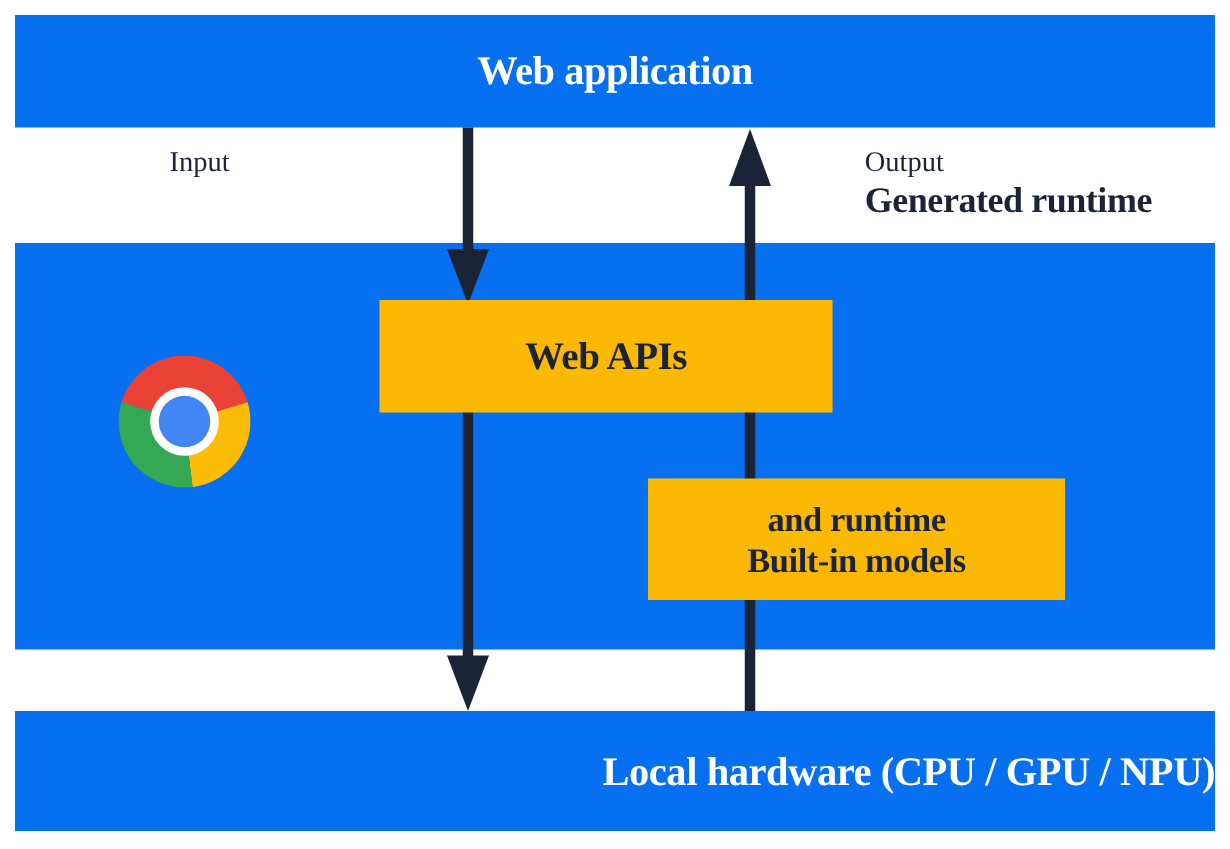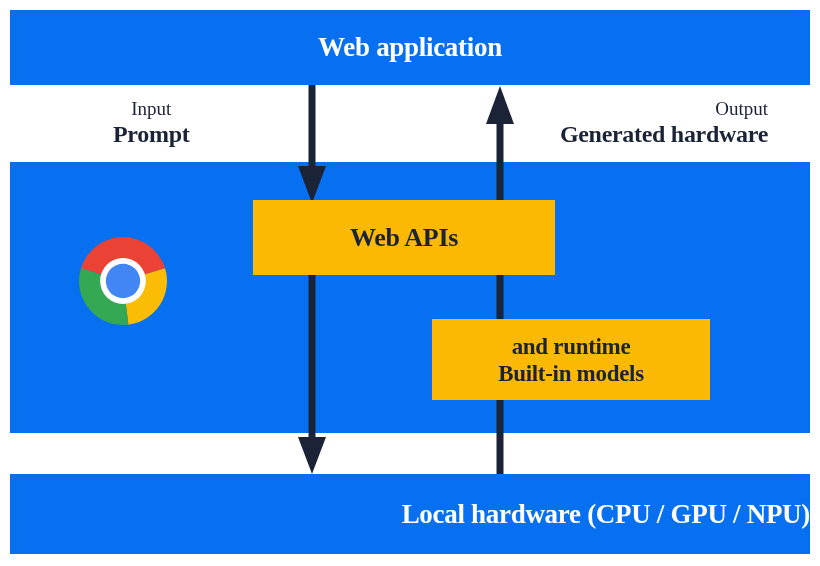--- a/index.html
+++ b/index.html
@@ -27,21 +27,21 @@
     display:flex;align-items:center;justify-content:center;
     z-index:1;
   }
   .bar.top{top:10px;height:75px;}
   .bar.bottom{top:474px;height:80px;justify-content:flex-end;}
   .bar-label{
     color:#fff;font-size:27px;font-weight:bold;letter-spacing:-0.3px;
   }
   .io-block{position:absolute;top:97px;z-index:1;}
   .io-block.left{left:113px;text-align:center;}
-  .io-block.right{right:52px;text-align:right;}
+  .io-block.right{right:52px;}
   .io-title{font-size:19px;font-weight:400;line-height:23px;color:var(--ink);}
   .io-value{font-size:24px;font-weight:bold;line-height:28px;letter-spacing:-0.3px;color:var(--ink);}
   .mid-panel{
     position:absolute;left:10px;top:162px;width:800px;height:271px;
     background:var(--blue);z-index:1;
   }
   .arrows{
     position:absolute;left:0;top:0;width:820px;height:566px;
     z-index:2;pointer-events:none;
   }
@@ -66,25 +66,24 @@
 <body>
 
 <div class="canvas">
 
   <div class="bar top">
     <span class="bar-label">Web application</span>
   </div>
 
   <div class="io-block left">
     <div class="io-title">Input</div>
-    <div class="io-value">Prompt</div>
   </div>
   <div class="io-block right">
     <div class="io-title">Output</div>
-    <div class="io-value">Generated hardware</div>
+    <div class="io-value">Generated runtime</div>
   </div>
 
   <div class="mid-panel"></div>
 
   <svg class="arrows" viewBox="0 0 820 566" xmlns="http://www.w3.org/2000/svg">
     <g style="fill:var(--ink)">
       <rect x="308.5" y="85" width="7" height="84"></rect>
       <polygon points="298,166 326,166 312,203"></polygon>
     </g>
     <g style="fill:var(--ink)">

